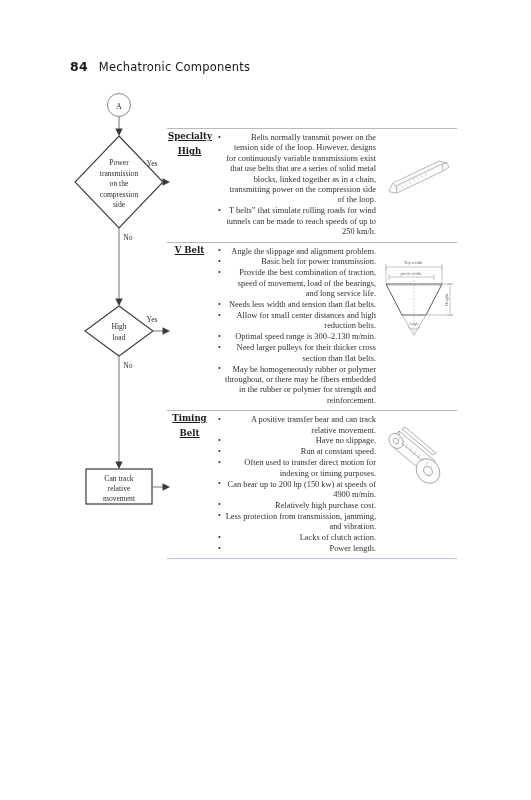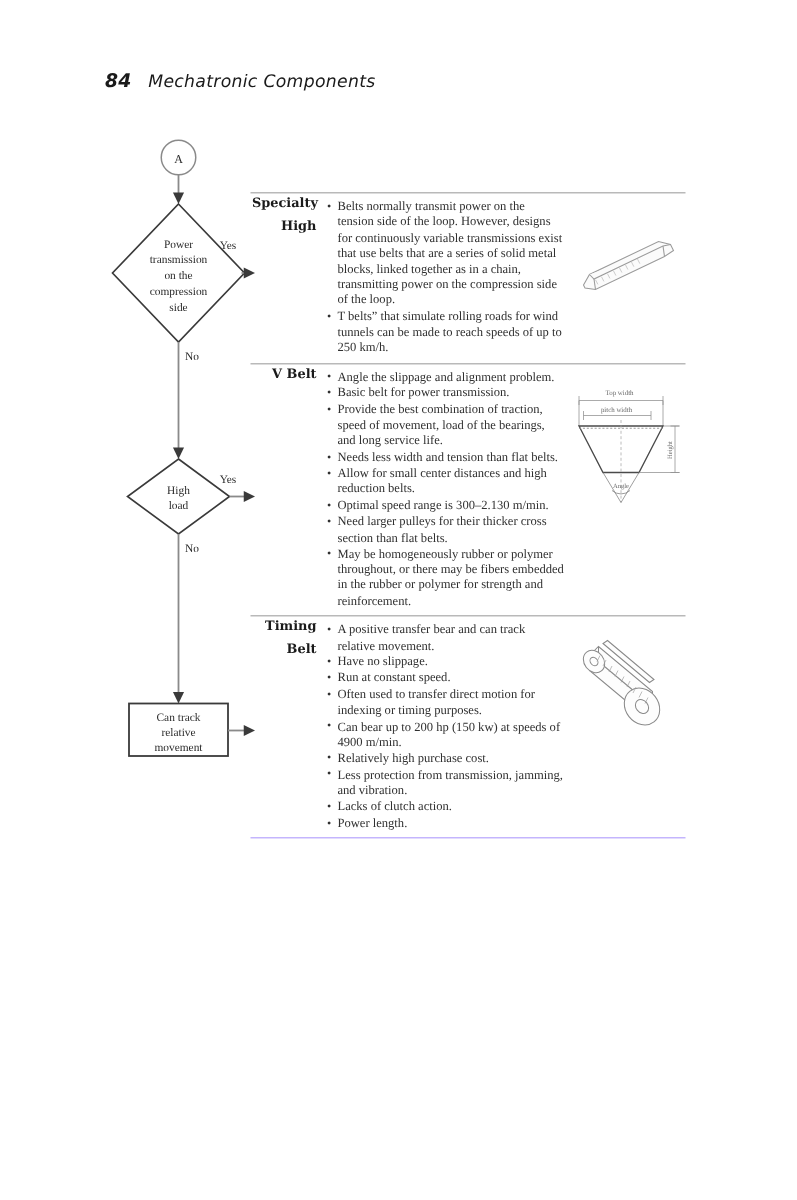--- a/index.html
+++ b/index.html
@@ -13,26 +13,25 @@
     position: relative;
     overflow: hidden;
     font-family: "Liberation Serif", serif;
     color: #1a1a1a;
   }
 
   
   #page-header {
     position: absolute;
     left: 70px;
-    top: 46px;
+    top: 59px;
     font-family: "DejaVu Sans", sans-serif;
     font-size: 11.5px;
     letter-spacing: .2px;
     white-space: nowrap;
-    font-style: italic;
   }
   #page-header .folio {
     font-weight: bold;
     font-size: 12.5px;
   }
   #page-header .hdr-title {
     margin-left: 11px;
     font-weight: normal;
   }
 
@@ -65,22 +64,23 @@
     border-right: none;
     vertical-align: top;
     padding: 0;
   }
   #belt-table tr:first-child td { border-top: 1px solid #b9b9b9; }
   #belt-table tr:last-child  td { border-bottom: 1px solid #c4b5fd; }
 
   td.col-name {
     width: 45px;
     border-right: 1px solid #b9b9b9;
-    text-align: right;
+    text-align: center;
     vertical-align: middle;
+    text-decoration: underline;
   }
   td.col-desc {
     width: 168px;
     border-right: 1px solid #b9b9b9;
   }
   td.col-img {
     width: 77px;
     border-right: 1px solid #b9b9b9;
   }
 
@@ -96,21 +96,21 @@
   ul.desc-list {
     margin: 4px 0 4px 0;
     padding: 0 4px 0 13px;
     list-style: none;
   }
   ul.desc-list li {
     position: relative;
     font-size: 8.4px;
     line-height: 10.4px;
     margin: 0 0 0.5px 0;
-    text-align: left;
+    text-align: right;
     color: #303030;
   }
   ul.desc-list li::before {
     content: "\2022";
     position: absolute;
     left: -7px;
     top: -0.5px;
     font-size: 8px;
     color: #303030;
   }

